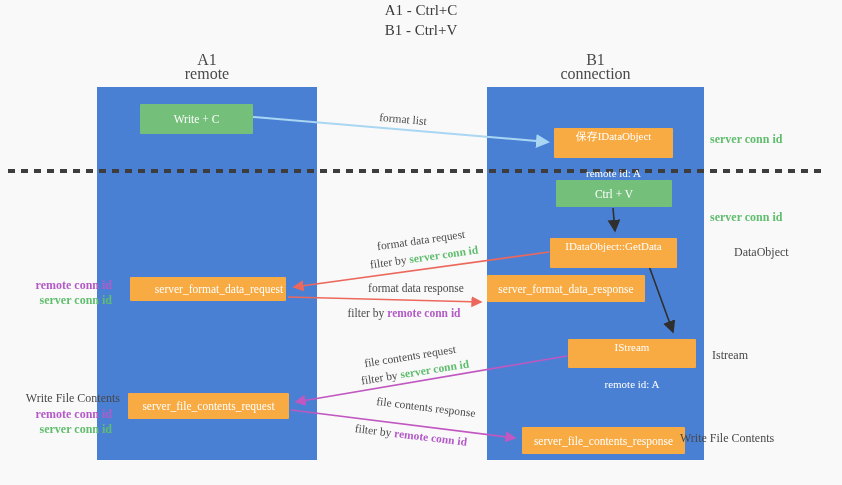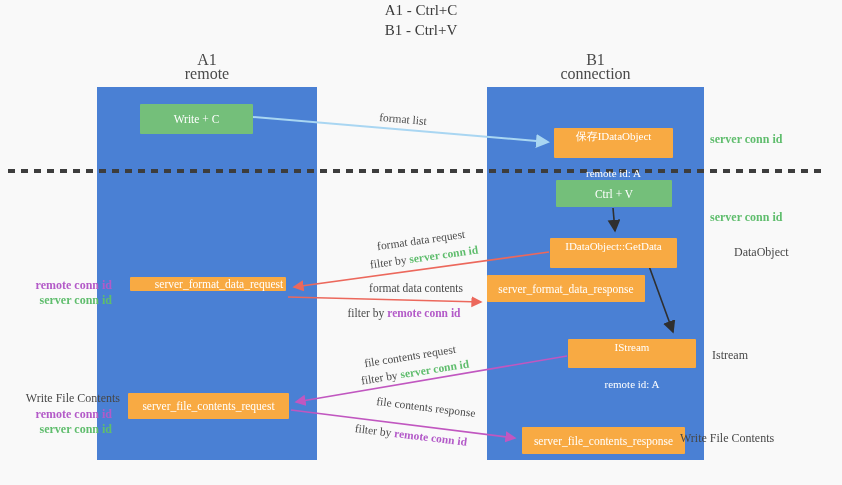--- a/index.html
+++ b/index.html
@@ -99,21 +99,21 @@
 
   <div class="abs z10 node green single" style="left:556px; top:180px; width:116px; height:27px;">
     <span>Ctrl + V</span>
   </div>
 
   <div class="abs z10 node orange" style="left:550px; top:238px; width:127px; height:30px;">
     <span class="l">IDataObject::GetData</span>
     <span class="l">remote id: A</span>
   </div>
 
-  <div class="abs z10 node orange single" style="left:130px; top:277px; width:156px; height:14px;padding-left:22px;">
+  <div class="abs z10 node orange single" style="left:130px; top:277px; width:156px; height:24px;padding-left:22px;">
     <span>server_format_data_request</span>
   </div>
 
   <div class="abs z10 node orange single" style="left:487px; top:275px; width:158px; height:27px;">
     <span>server_format_data_response</span>
   </div>
 
   <div class="abs z10 node orange" style="left:568px; top:339px; width:128px; height:29px;">
     <span class="l">IStream</span>
     <span class="l">remote id: A</span>
@@ -143,21 +143,21 @@
     <div class="bold green-txt">server conn id</div>
   </div>
 
   <div class="arrow-label z10" style="left:403px; top:119px; transform:translate(-50%,-50%) rotate(5deg);">format list</div>
 
   <div class="arrow-label z10" style="left:421px; top:240px; transform:translate(-50%,-50%) rotate(-8deg);">format data request</div>
   <div class="arrow-label z10" style="left:424px; top:257px; transform:translate(-50%,-50%) rotate(-8deg);">
     <span class="pfx">filter by</span><span class="bold green-txt">server conn id</span>
   </div>
 
-  <div class="arrow-label z10" style="left:416px; top:288px;">format data contents</div>
+  <div class="arrow-label z10" style="left:416px; top:288px;">format data response</div>
   <div class="arrow-label z10" style="left:396px; top:313px;padding-left:16px;">
     <span class="pfx">filter by</span><span class="bold purple-txt">remote conn id</span>
   </div>
 
   <div class="arrow-label z10" style="left:410px; top:356px; transform:translate(-50%,-50%) rotate(-9deg);">file contents request</div>
   <div class="arrow-label z10" style="left:415px; top:372px; transform:translate(-50%,-50%) rotate(-9deg);">
     <span class="pfx">filter by</span><span class="bold green-txt">server conn id</span>
   </div>
 
   <div class="arrow-label z10" style="left:426px; top:407px; transform:translate(-50%,-50%) rotate(7deg);">file contents response</div>

